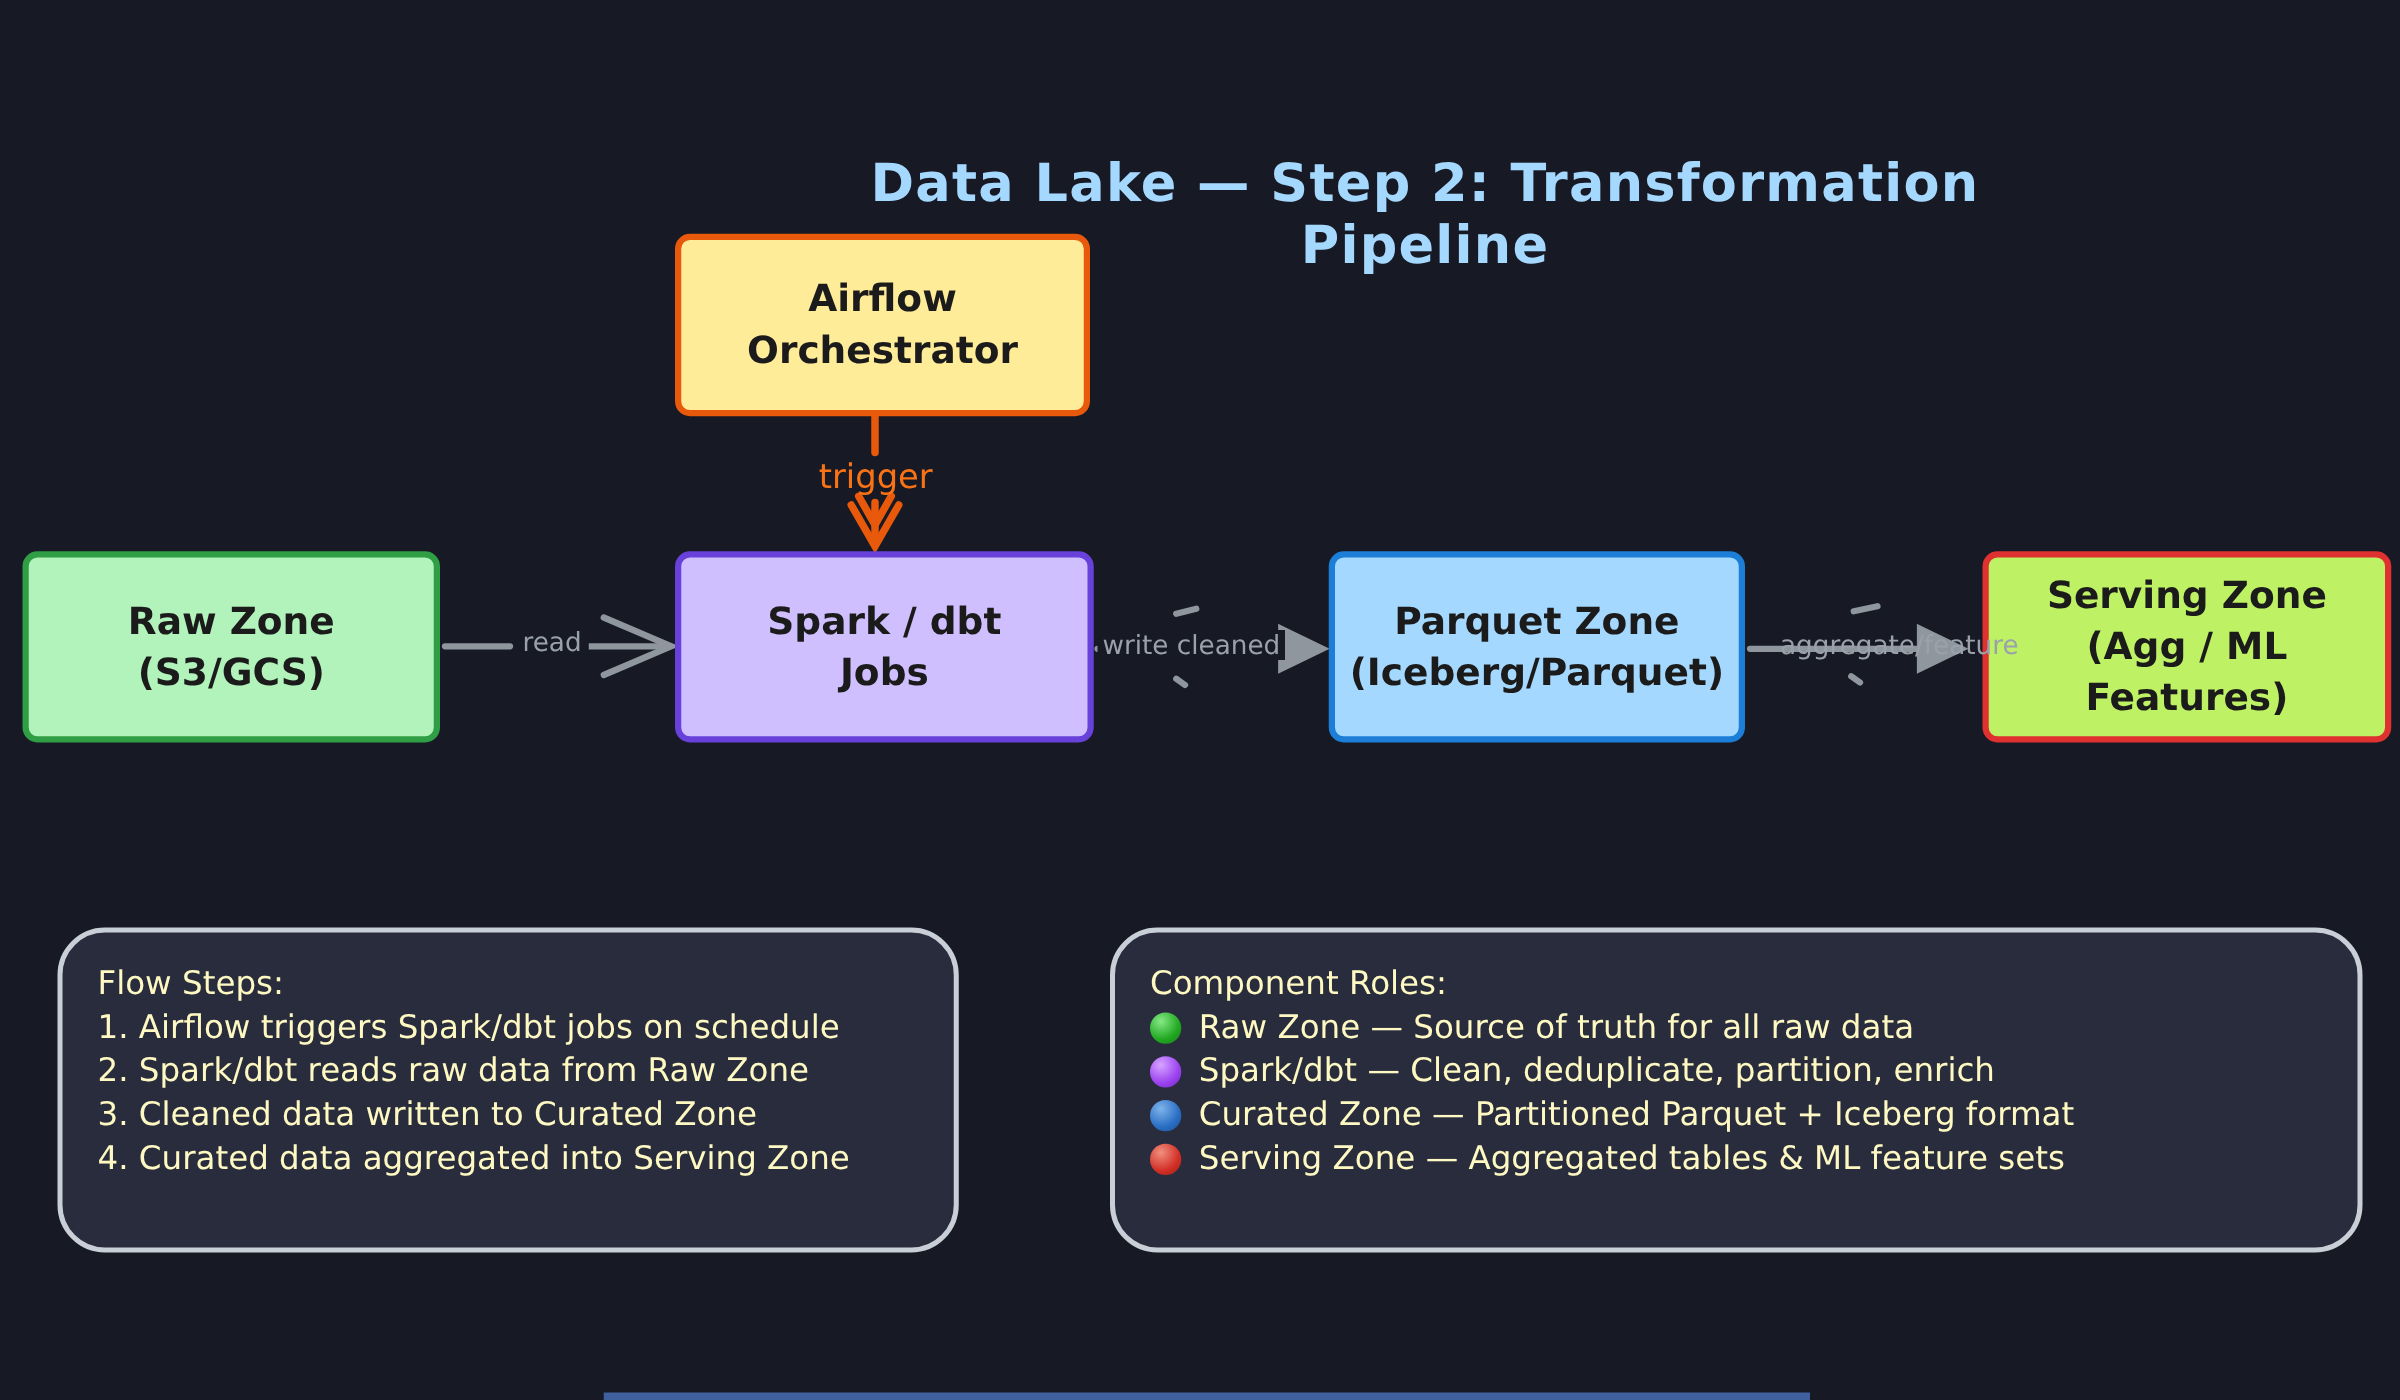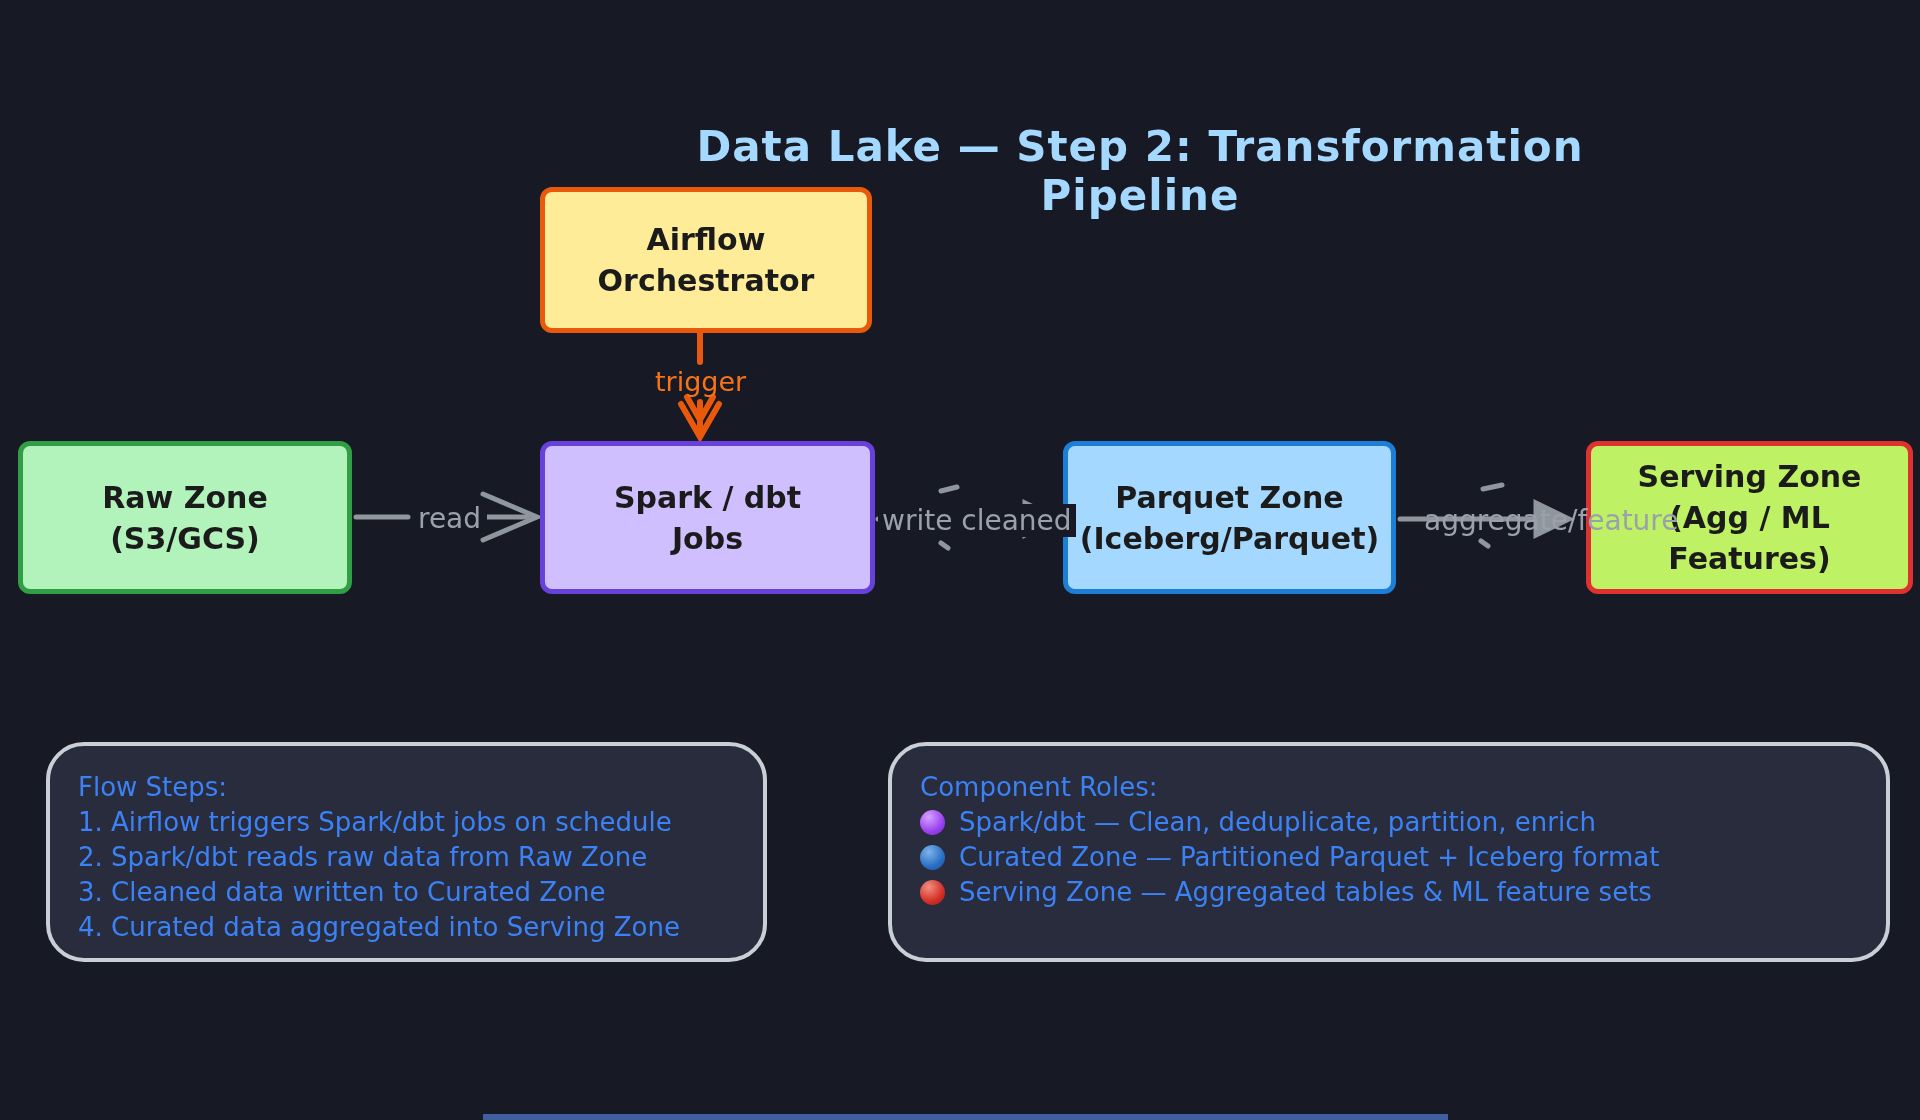--- a/index.html
+++ b/index.html
@@ -20,32 +20,32 @@
     border-radius:12px;box-sizing:border-box;text-align:center;
     color:#1b1b1b;font-size:30px;font-weight:600;line-height:41px;
   }
   .node-orchestrator{left:540px;top:187px;width:332px;height:146px;background:#ffec99;border:5px solid #e8590c;}
   .node-raw{left:18px;top:441px;width:334px;height:153px;background:#b2f2bb;border:5px solid #2f9e44;}
   .node-spark{left:540px;top:441px;width:335px;height:153px;background:#d0bfff;border:5px solid #6741d9;}
   .node-curated{left:1063px;top:441px;width:333px;height:153px;background:#a5d8ff;border:5px solid #1c7ed6;}
   .node-serving{left:1586px;top:441px;width:327px;height:153px;background:#bef264;border:5px solid #e03131;}
   
   .edge-label{
-    position:absolute;font-size:28px;color:#9aa1ab;white-space:nowrap;
+    position:absolute;font-size:21px;color:#9aa1ab;white-space:nowrap;
   }
   .lbl-trigger{left:655px;top:366px;width:96px;text-align:left;color:#f97316;font-size:27px;}
   .lbl-read{left:412px;top:502px;background:#171a24;padding:0 6px;}
   .lbl-write{left:878px;top:504px;background:#171a24;padding:0 4px;}
   .lbl-aggregate{left:1424px;top:504px;}
   .arrows{position:absolute;left:0;top:0;width:1920px;height:1120px;}
   
   .panel{
-    position:absolute;top:742px;height:220px;box-sizing:border-box;
+    position:absolute;top:742px;height:260px;box-sizing:border-box;
     background:#292c3c;border:4px solid #c9cfd6;border-radius:38px;
-    color:#3b82f6;font-size:26px;line-height:35px;padding:24px 28px;
+    color:#fef9c3;font-size:26px;line-height:35px;padding:24px 28px;
   }
   .panel-flow{left:46px;width:721px;}
   .panel-roles{left:888px;width:1002px;}
   .role-row{display:flex;align-items:center;gap:14px;}
   .dot{
     width:25px;height:25px;border-radius:50%;flex:0 0 25px;
   }
   .dot-green{background:radial-gradient(circle at 35% 28%, #86e986, #22a822 60%, #15801a);}
   .dot-purple{background:radial-gradient(circle at 35% 28%, #d6a4ff, #9b42ef 60%, #7326c4);}
   .dot-blue{background:radial-gradient(circle at 35% 28%, #7fb3ea, #2a6fc4 60%, #1b4f93);}
@@ -125,20 +125,24 @@
     <div>Flow Steps:</div>
     <div>1. Airflow triggers Spark/dbt jobs on schedule</div>
     <div>2. Spark/dbt reads raw data from Raw Zone</div>
     <div>3. Cleaned data written to Curated Zone</div>
     <div>4. Curated data aggregated into Serving Zone</div>
   </div>
 
   <div class="panel panel-roles">
     <div>Component Roles:</div>
     <div class="role-row">
+      <span class="dot dot-green"></span>
+      <span>Raw Zone — Source of truth for all raw data</span>
+    </div>
+    <div class="role-row">
       <span class="dot dot-purple"></span>
       <span>Spark/dbt — Clean, deduplicate, partition, enrich</span>
     </div>
     <div class="role-row">
       <span class="dot dot-blue"></span>
       <span>Curated Zone — Partitioned Parquet + Iceberg format</span>
     </div>
     <div class="role-row">
       <span class="dot dot-red"></span>
       <span>Serving Zone — Aggregated tables &amp; ML feature sets</span>

